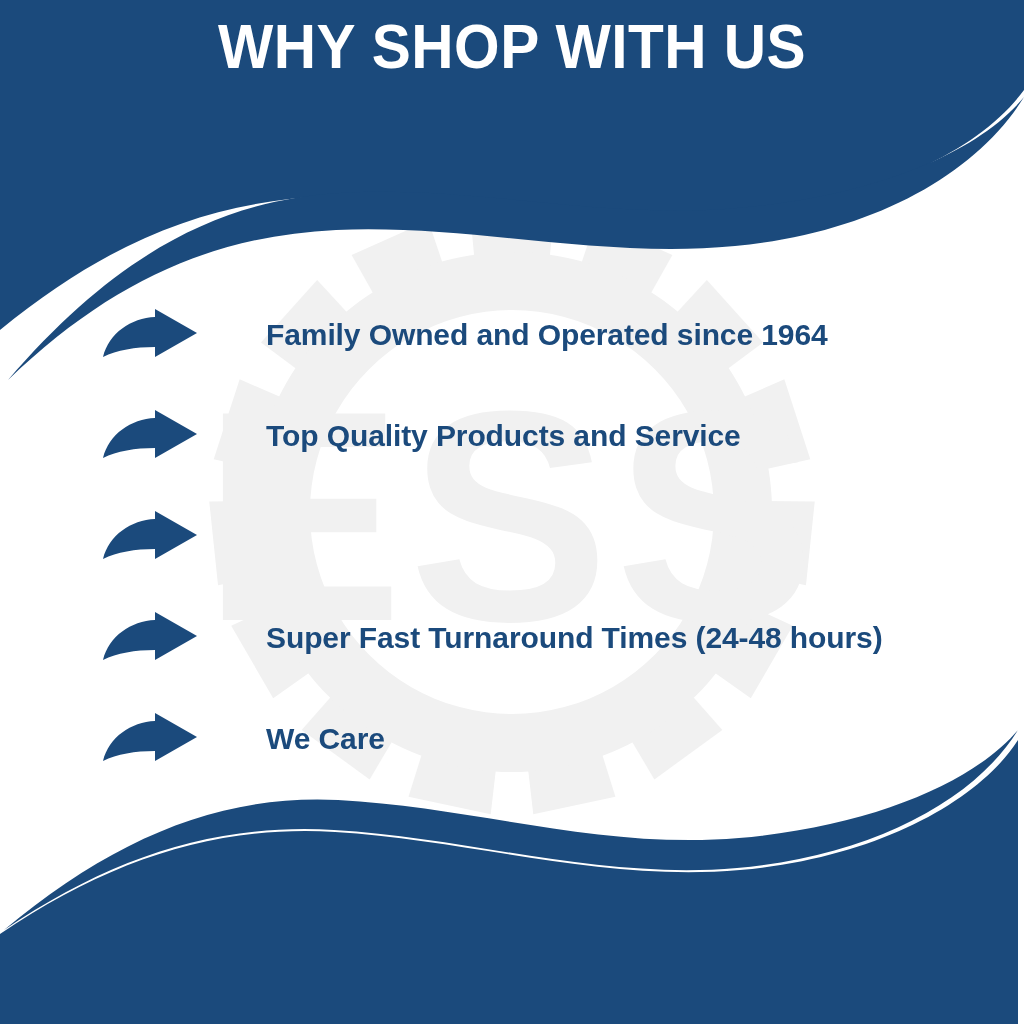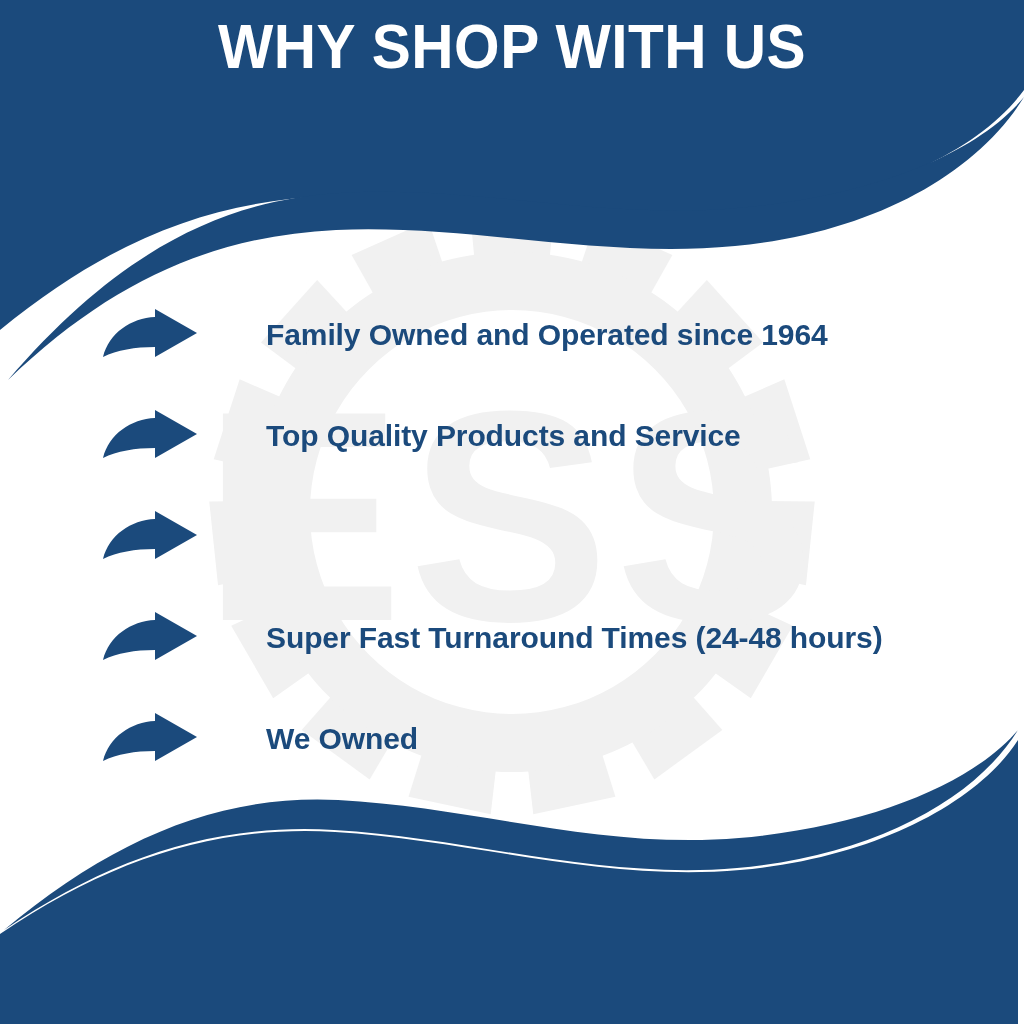--- a/index.html
+++ b/index.html
@@ -215,17 +215,17 @@
                  C32,38 14,41 0,48 Z"></path>
       </svg>
       <span class="benefit-label">Super Fast Turnaround Times (24-48 hours)</span>
     </li>
 
     <li class="benefit-row">
       <svg class="arrow-icon" viewBox="0 0 96 52" aria-hidden="true">
         <path fill="#1b4a7c" d="M0,48 C6,24 28,9 52,8 L52,0 L94,24 L52,48 L52,38
                  C32,38 14,41 0,48 Z"></path>
       </svg>
-      <span class="benefit-label">We Owned</span>
+      <span class="benefit-label">We Care</span>
     </li>
 
   </ul>
 </div>
 
 </body></html>

